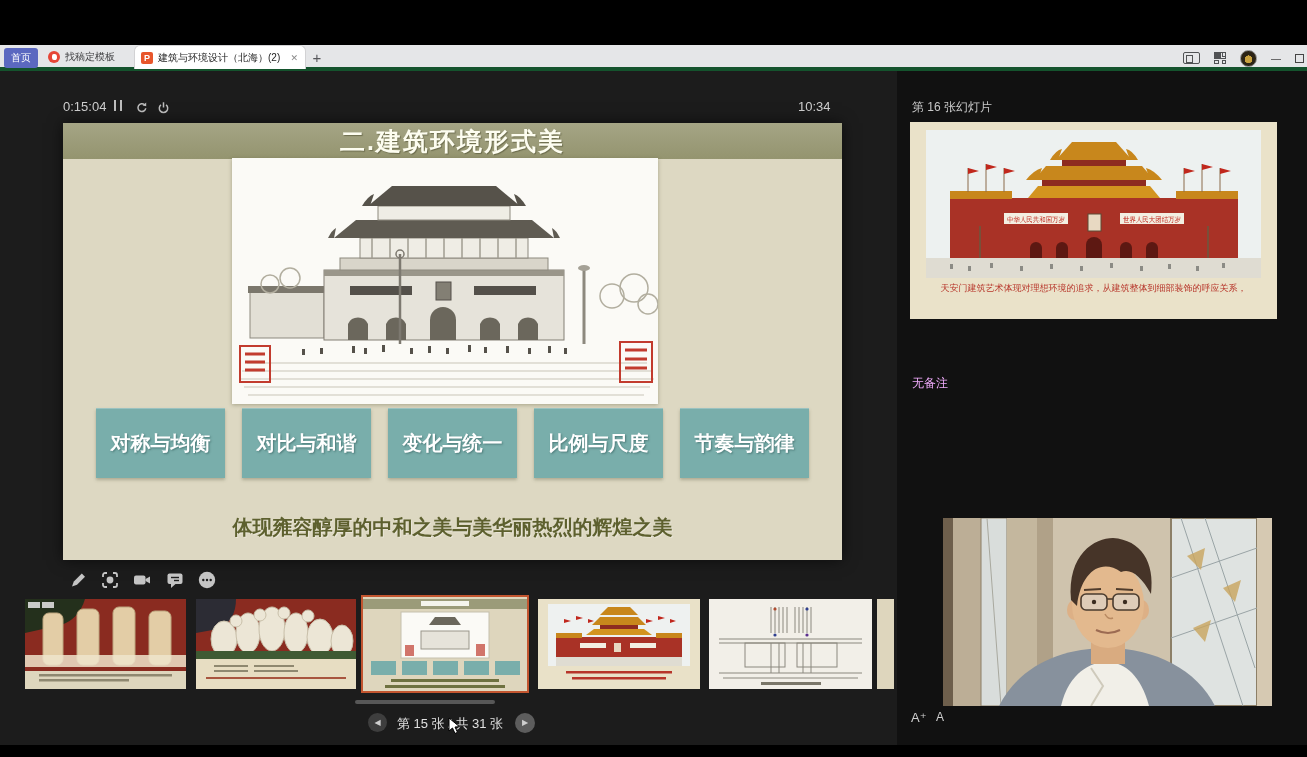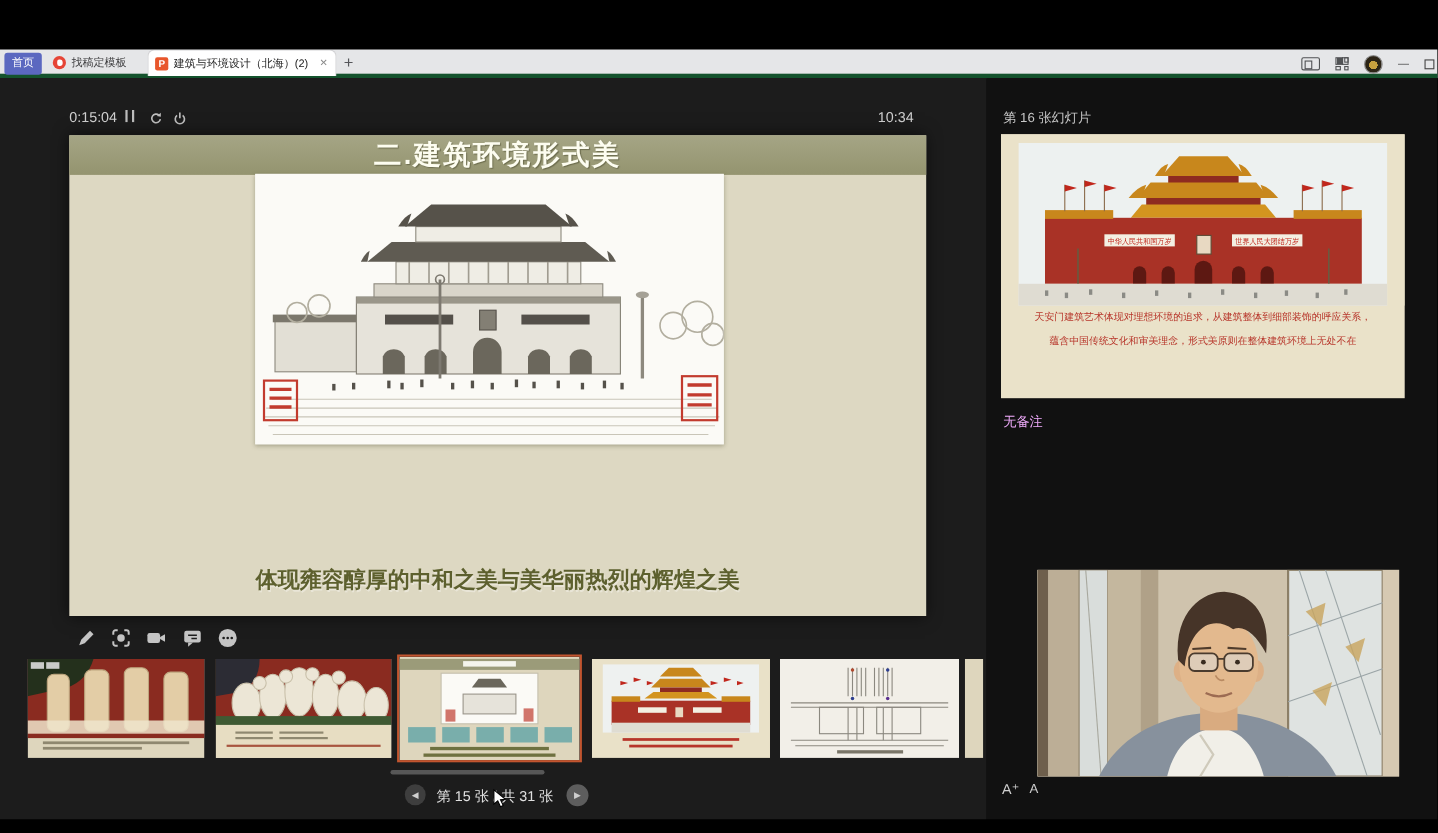--- a/index.html
+++ b/index.html
@@ -64,21 +64,21 @@
   .scrollbar{position:absolute;left:355px;top:629px;width:140px;height:4px;border-radius:2px;background:#575757;}
 
   
   .navbtn{position:absolute;top:642px;width:19px;height:19px;border-radius:50%;background:#3e3e3e;color:#cfcfcf;font-size:8px;text-align:center;line-height:19px;}
   .navbtn.next{background:#5d5d5d;}
   .nav-label{position:absolute;left:390px;top:644px;width:120px;text-align:center;color:#e0e0e0;font-size:13px;}
   .cursor{position:absolute;left:448px;top:646px;}
 
   
   .rp-header{position:absolute;left:15px;top:28px;color:#c8c8c8;font-size:12px;}
-  .preview{position:absolute;left:13px;top:51px;width:367px;height:240px;background:#eae2c9;}
+  .preview{position:absolute;left:13px;top:51px;width:367px;height:197px;background:#eae2c9;}
   .pv-cap{position:absolute;left:0;width:100%;text-align:center;color:#b7352a;font-size:9px;}
   .pvc1{top:160px;}.pvc2{top:182px;}
   .rp-notes{position:absolute;left:15px;top:304px;color:#f0abfc;font-size:12px;}
   .webcam{position:absolute;left:46px;top:447px;width:329px;height:188px;background:#cfc3ad;overflow:hidden;}
   .fontbtn{position:absolute;top:639px;color:#cfcfcf;}
   .fb1{left:14px;font-size:13px;}
   .fb2{left:39px;font-size:12px;}
 </style>
 </head>
 <body>
@@ -214,20 +214,27 @@
 
           <g stroke="#c23b2e" fill="none" stroke-width="2">
             <rect x="8" y="188" width="30" height="36"></rect>
             <path d="M13,196 h20 M13,204 h20 M13,212 h20" stroke-width="3"></path>
             <rect x="388" y="184" width="32" height="40"></rect>
             <path d="M393,192 h22 M393,201 h22 M393,210 h22" stroke-width="3"></path>
           </g>
         </svg>
       </div>
 
+      <div class="boxrow">
+        <div class="tealbox">对称与均衡</div>
+        <div class="tealbox">对比与和谐</div>
+        <div class="tealbox">变化与统一</div>
+        <div class="tealbox">比例与尺度</div>
+        <div class="tealbox">节奏与韵律</div>
+      </div>
 
       <div class="slide-cap cap2">体现雍容醇厚的中和之美与美华丽热烈的辉煌之美</div>
     </div>
 
     <svg class="ptool" style="left:68px;" viewBox="0 0 20 20">
       <path d="M4,16.5 l1.8,-5 8,-8 3.2,3.2 -8,8 -5,1.8 z" fill="#c4c4c4"></path>
     </svg>
     <svg class="ptool" style="left:100px;" viewBox="0 0 20 20">
       <g fill="none" stroke="#c4c4c4" stroke-width="1.8">
         <path d="M3,7 V5 a2,2 0 0 1 2,-2 h2"></path>
@@ -464,21 +471,20 @@
             <rect x="140" y="142" width="3" height="5"></rect>
             <rect x="170" y="144" width="3" height="5"></rect>
           <rect x="200" y="141" width="3" height="5"></rect>
             <rect x="230" y="144" width="3" height="5"></rect>
             <rect x="258" y="142" width="3" height="5"></rect>
           <rect x="286" y="144" width="3" height="5"></rect>
             <rect x="312" y="141" width="3" height="5"></rect>
         </g>
       </svg>
       <div class="pv-cap pvc1">天安门建筑艺术体现对理想环境的追求，从建筑整体到细部装饰的呼应关系，</div>
-      <div class="pv-cap pvc2">蕴含中国传统文化和审美理念，形式美原则在整体建筑环境上无处不在</div>
     </div>
 
     <div class="rp-notes">无备注</div>
 
     <div class="webcam">
       <svg width="329" height="188" viewBox="0 0 329 188">
         <rect width="329" height="188" fill="#cfc3ad"></rect>
         <rect x="0" y="0" width="10" height="188" fill="#6e5f4c"></rect>
         <rect x="10" y="0" width="28" height="188" fill="#bcae96"></rect>
         <rect x="38" y="0" width="26" height="188" fill="#d9dddb" stroke="#8c7f67"></rect>

